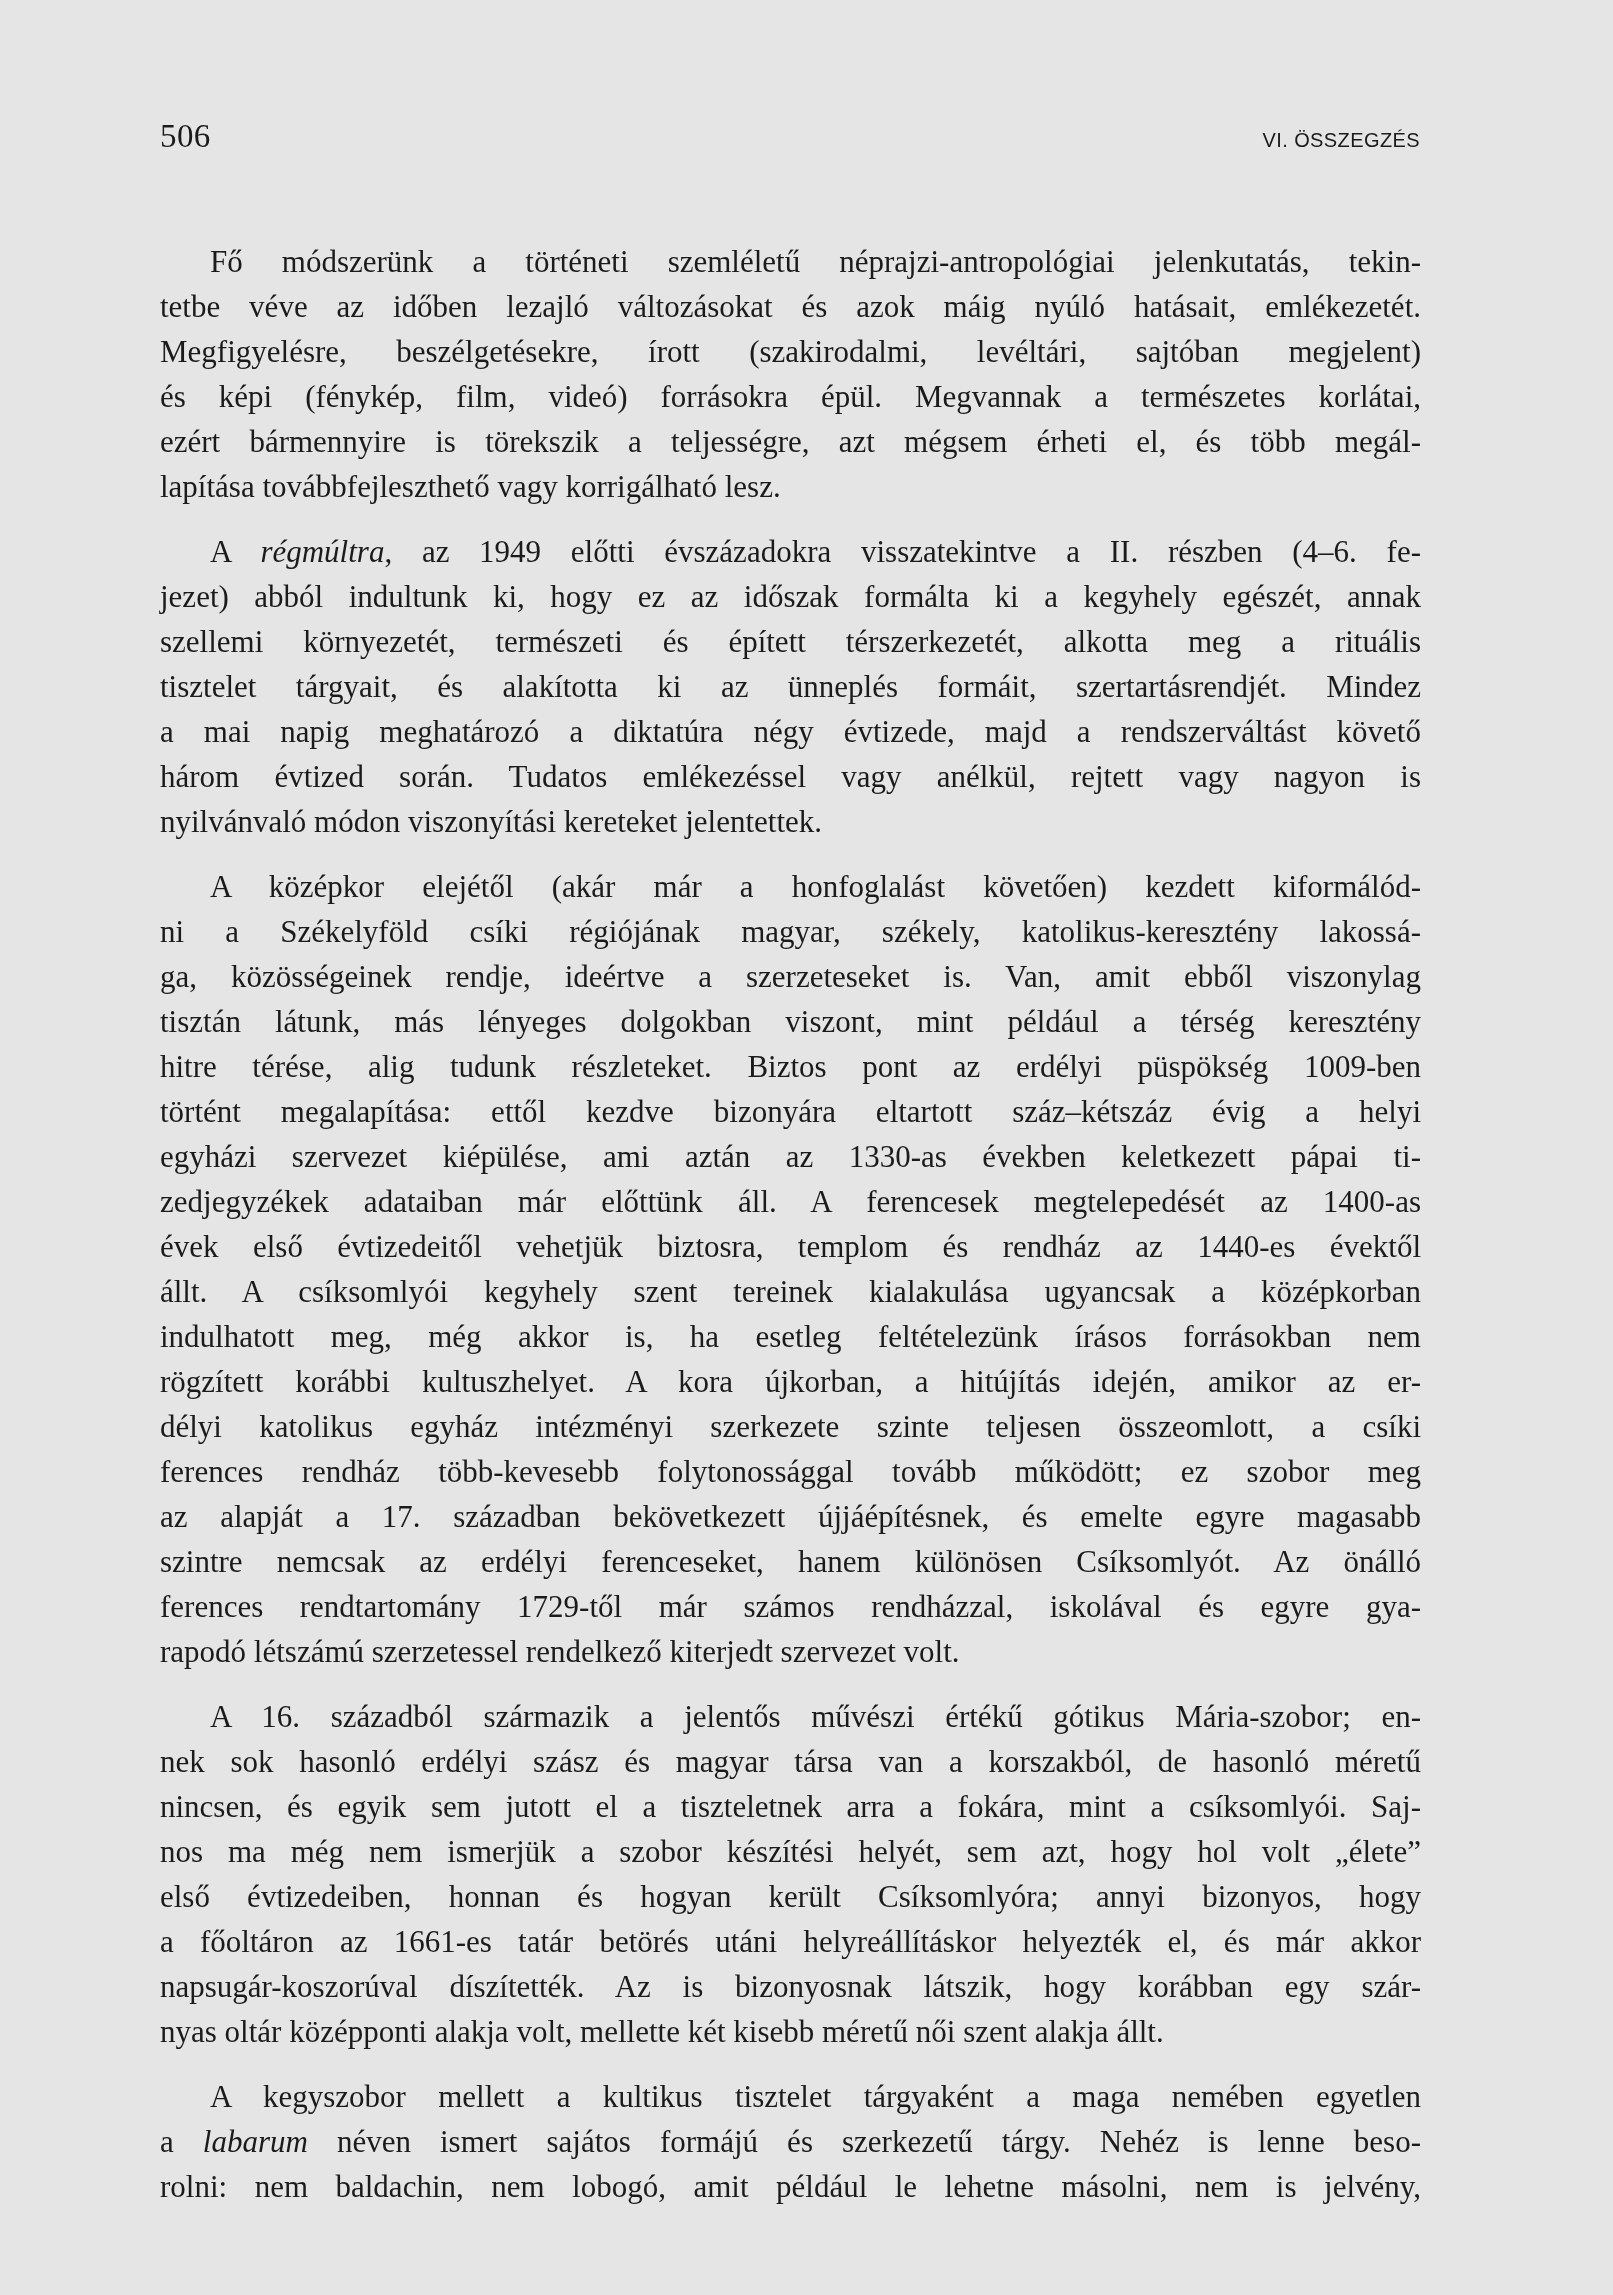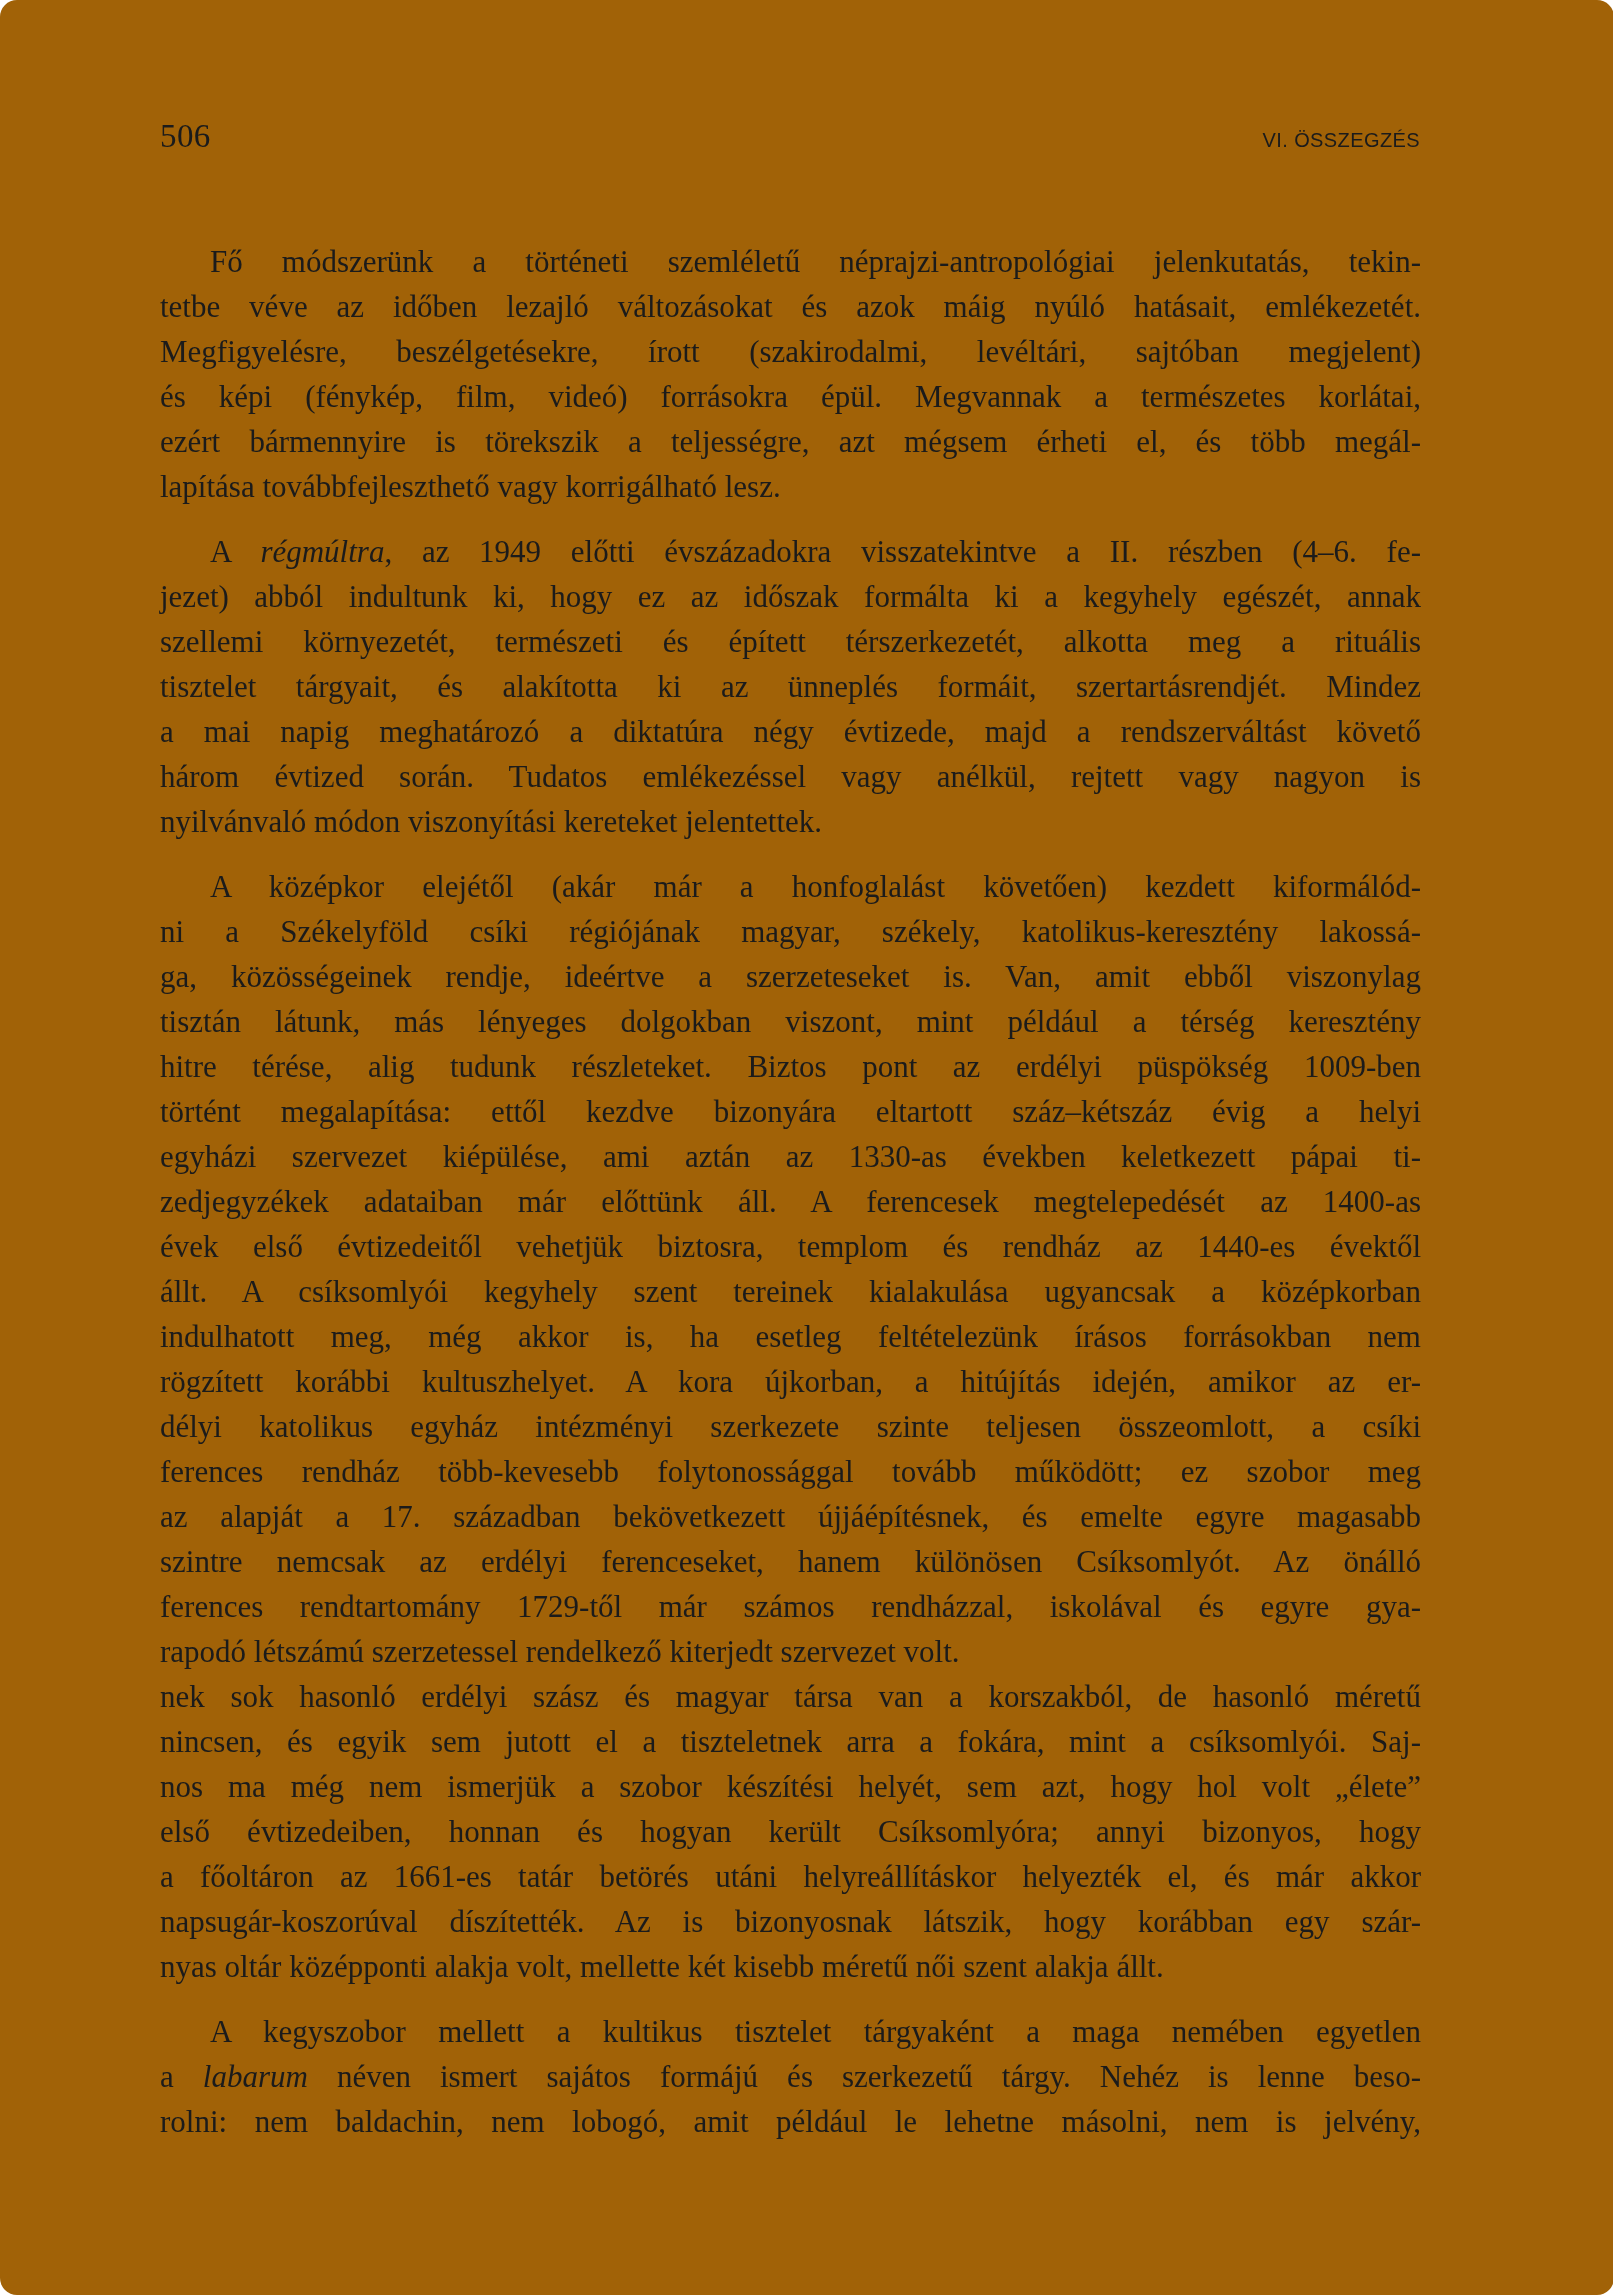--- a/index.html
+++ b/index.html
@@ -11,23 +11,22 @@
     width: 1614px;
     height: 2295px;
     position: relative;
     font-family: "Liberation Serif", serif;
     color: #1b1b1b;
     -webkit-font-smoothing: antialiased;
   }
   .page {
     position: absolute;
     inset: 0;
-    background: #a16207;
+    background: #e5e5e5;
     overflow: hidden;
-    border-radius: 17px;
   }
   .running-head {
     position: absolute;
     left: 160px;
     right: 194px;
     top: 117px;
     height: 38px;
     display: flex;
     justify-content: space-between;
     align-items: baseline;
@@ -104,20 +103,21 @@
       <div class="line"><span>évek első évtizedeitől vehetjük biztosra, templom és rendház az 1440-es évektől</span></div>
       <div class="line"><span>állt. A csíksomlyói kegyhely szent tereinek kialakulása ugyancsak a középkorban</span></div>
       <div class="line"><span>indulhatott meg, még akkor is, ha esetleg feltételezünk írásos forrásokban nem</span></div>
       <div class="line"><span>rögzített korábbi kultuszhelyet. A kora újkorban, a hitújítás idején, amikor az er-</span></div>
       <div class="line"><span>délyi katolikus egyház intézményi szerkezete szinte teljesen összeomlott, a csíki</span></div>
       <div class="line"><span>ferences rendház több-kevesebb folytonossággal tovább működött; ez szobor meg</span></div>
       <div class="line"><span>az alapját a 17. században bekövetkezett újjáépítésnek, és emelte egyre magasabb</span></div>
       <div class="line"><span>szintre nemcsak az erdélyi ferenceseket, hanem különösen Csíksomlyót. Az önálló</span></div>
       <div class="line"><span>ferences rendtartomány 1729-től már számos rendházzal, iskolával és egyre gya-</span></div>
       <div class="line endline"><span>rapodó létszámú szerzetessel rendelkező kiterjedt szervezet volt.</span></div>
+      <div class="line first"><span>A 16. századból származik a jelentős művészi értékű gótikus Mária-szobor; en-</span></div>
       <div class="line"><span>nek sok hasonló erdélyi szász és magyar társa van a korszakból, de hasonló méretű</span></div>
       <div class="line"><span>nincsen, és egyik sem jutott el a tiszteletnek arra a fokára, mint a csíksomlyói. Saj-</span></div>
       <div class="line"><span>nos ma még nem ismerjük a szobor készítési helyét, sem azt, hogy hol volt „élete”</span></div>
       <div class="line"><span>első évtizedeiben, honnan és hogyan került Csíksomlyóra; annyi bizonyos, hogy</span></div>
       <div class="line"><span>a főoltáron az 1661-es tatár betörés utáni helyreállításkor helyezték el, és már akkor</span></div>
       <div class="line"><span>napsugár-koszorúval díszítették. Az is bizonyosnak látszik, hogy korábban egy szár-</span></div>
       <div class="line endline"><span>nyas oltár középponti alakja volt, mellette két kisebb méretű női szent alakja állt.</span></div>
       <div class="line first"><span>A kegyszobor mellett a kultikus tisztelet tárgyaként a maga nemében egyetlen</span></div>
       <div class="line"><span>a </span><span class="it">labarum</span><span> néven ismert sajátos formájú és szerkezetű tárgy. Nehéz is lenne beso-</span></div>
       <div class="line"><span>rolni: nem baldachin, nem lobogó, amit például le lehetne másolni, nem is jelvény,</span></div>

